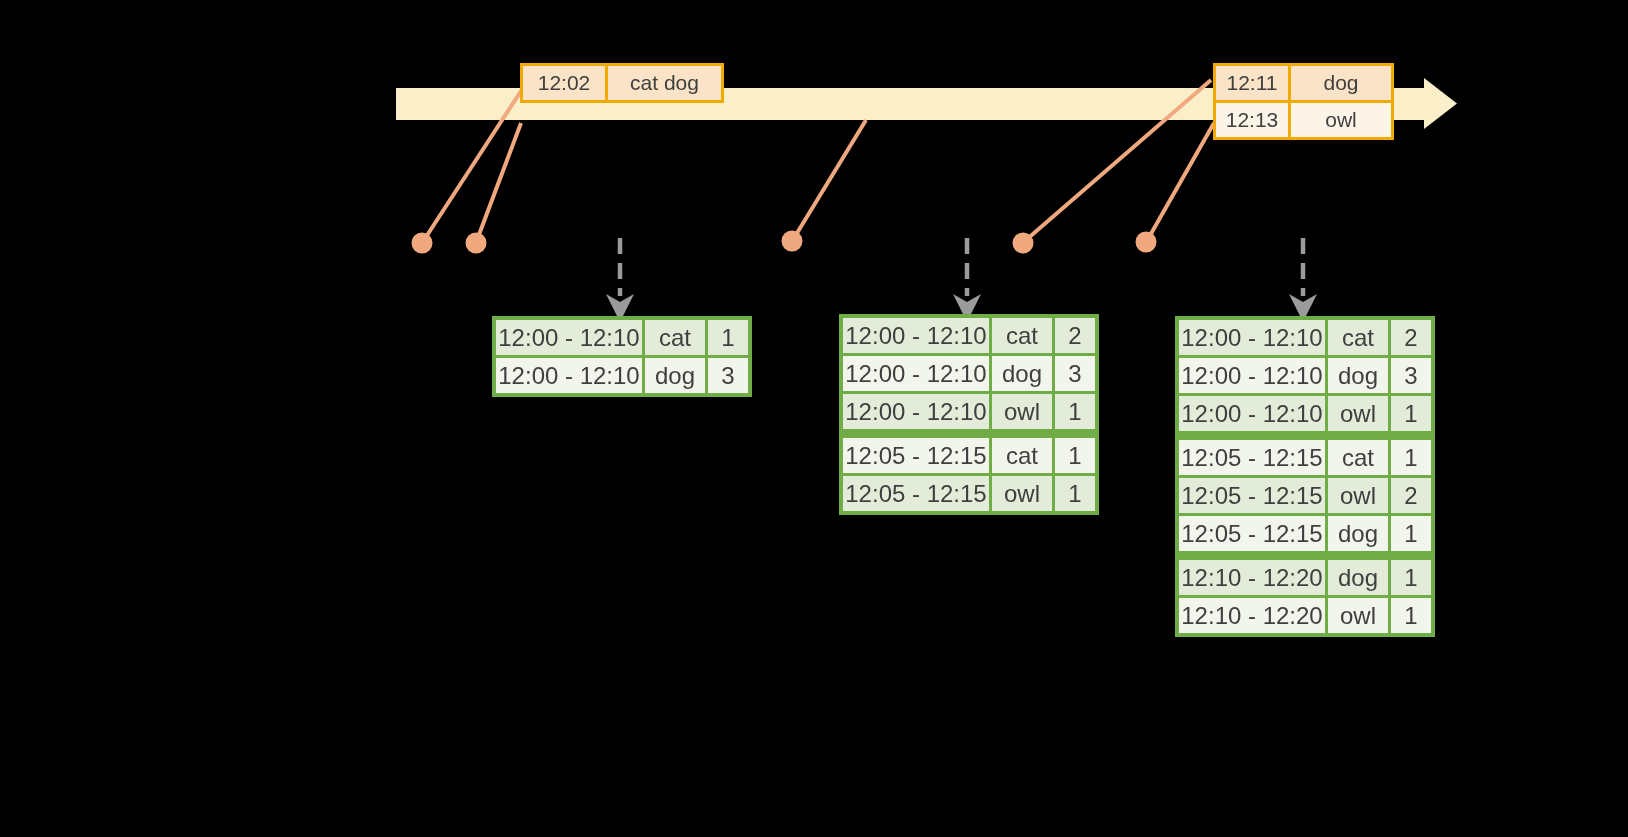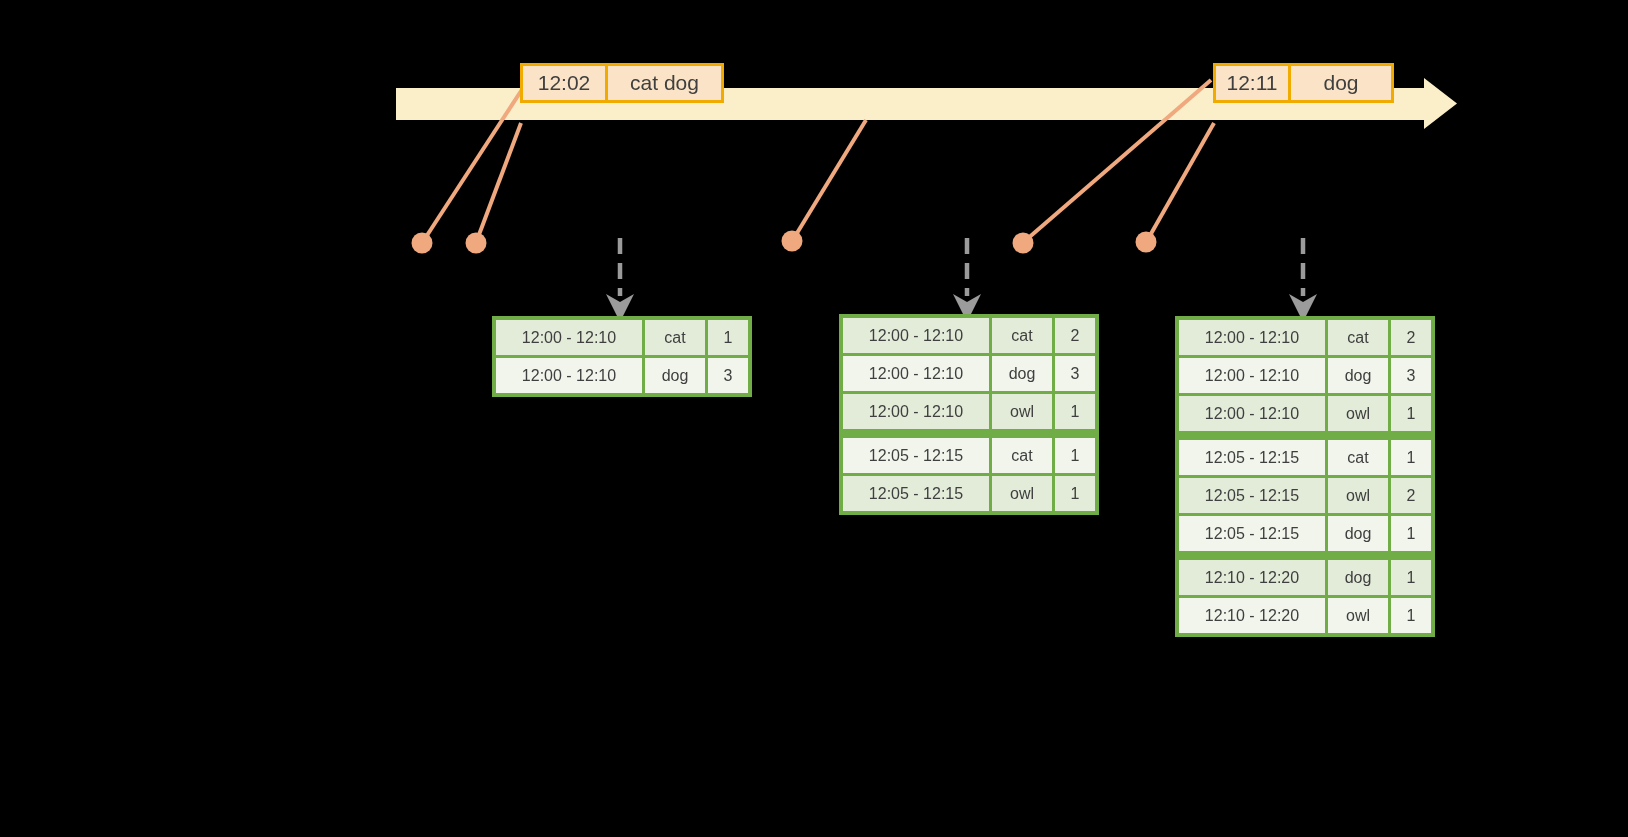--- a/index.html
+++ b/index.html
@@ -40,21 +40,21 @@
   table.event-table { border: 3px solid var(--event-border); font-size: 21px; }
   table.event-table td { border: 3px solid var(--event-border); height: 34px; }
   tr.ev-dark td  { background: var(--event-row-dark); }
   tr.ev-light td { background: var(--event-row-light); }
   td.ev-time  { width: 82px; }
   td.ev-words { width: 113px; }
   table.event-table.narrow td.ev-time  { width: 72px; }
   table.event-table.narrow td.ev-words { width: 100px; }
 
   
-  table.result-table { border: 4px solid var(--result-border); font-size: 16px; }
+  table.result-table { border: 4px solid var(--result-border); font-size: 24px; }
   table.result-table td { border: 3px solid var(--result-border); height: 35px; }
   tr.res-dark td  { background: var(--result-row-dark); }
   tr.res-light td { background: var(--result-row-light); }
   tr.group-sep td { border-bottom-width: 9px; }
   td.res-window { width: 146px; }
   td.res-word   { width: 60px; }
   td.res-count  { width: 40px; }
 </style>
 </head>
 <body>
@@ -95,20 +95,24 @@
   </tbody>
     </table>
 
 
   <table class="event-table narrow" style="left:1213px; top:63px;padding-left:31px;">
     <tbody>
         <tr class="ev-dark">
       <td class="ev-time">12:11</td>
       <td class="ev-words">dog</td>
     </tr>
+    <tr class="ev-light">
+      <td class="ev-time">12:13</td>
+      <td class="ev-words">owl</td>
+    </tr>
   </tbody>
     </table>
 
   <table class="result-table" style="left:492px; top:316px;">
     <tbody>
         <tr class="res-dark">
       <td class="res-window">12:00 - 12:10</td>
       <td class="res-word">cat</td>
       <td class="res-count">1</td>
     </tr>

